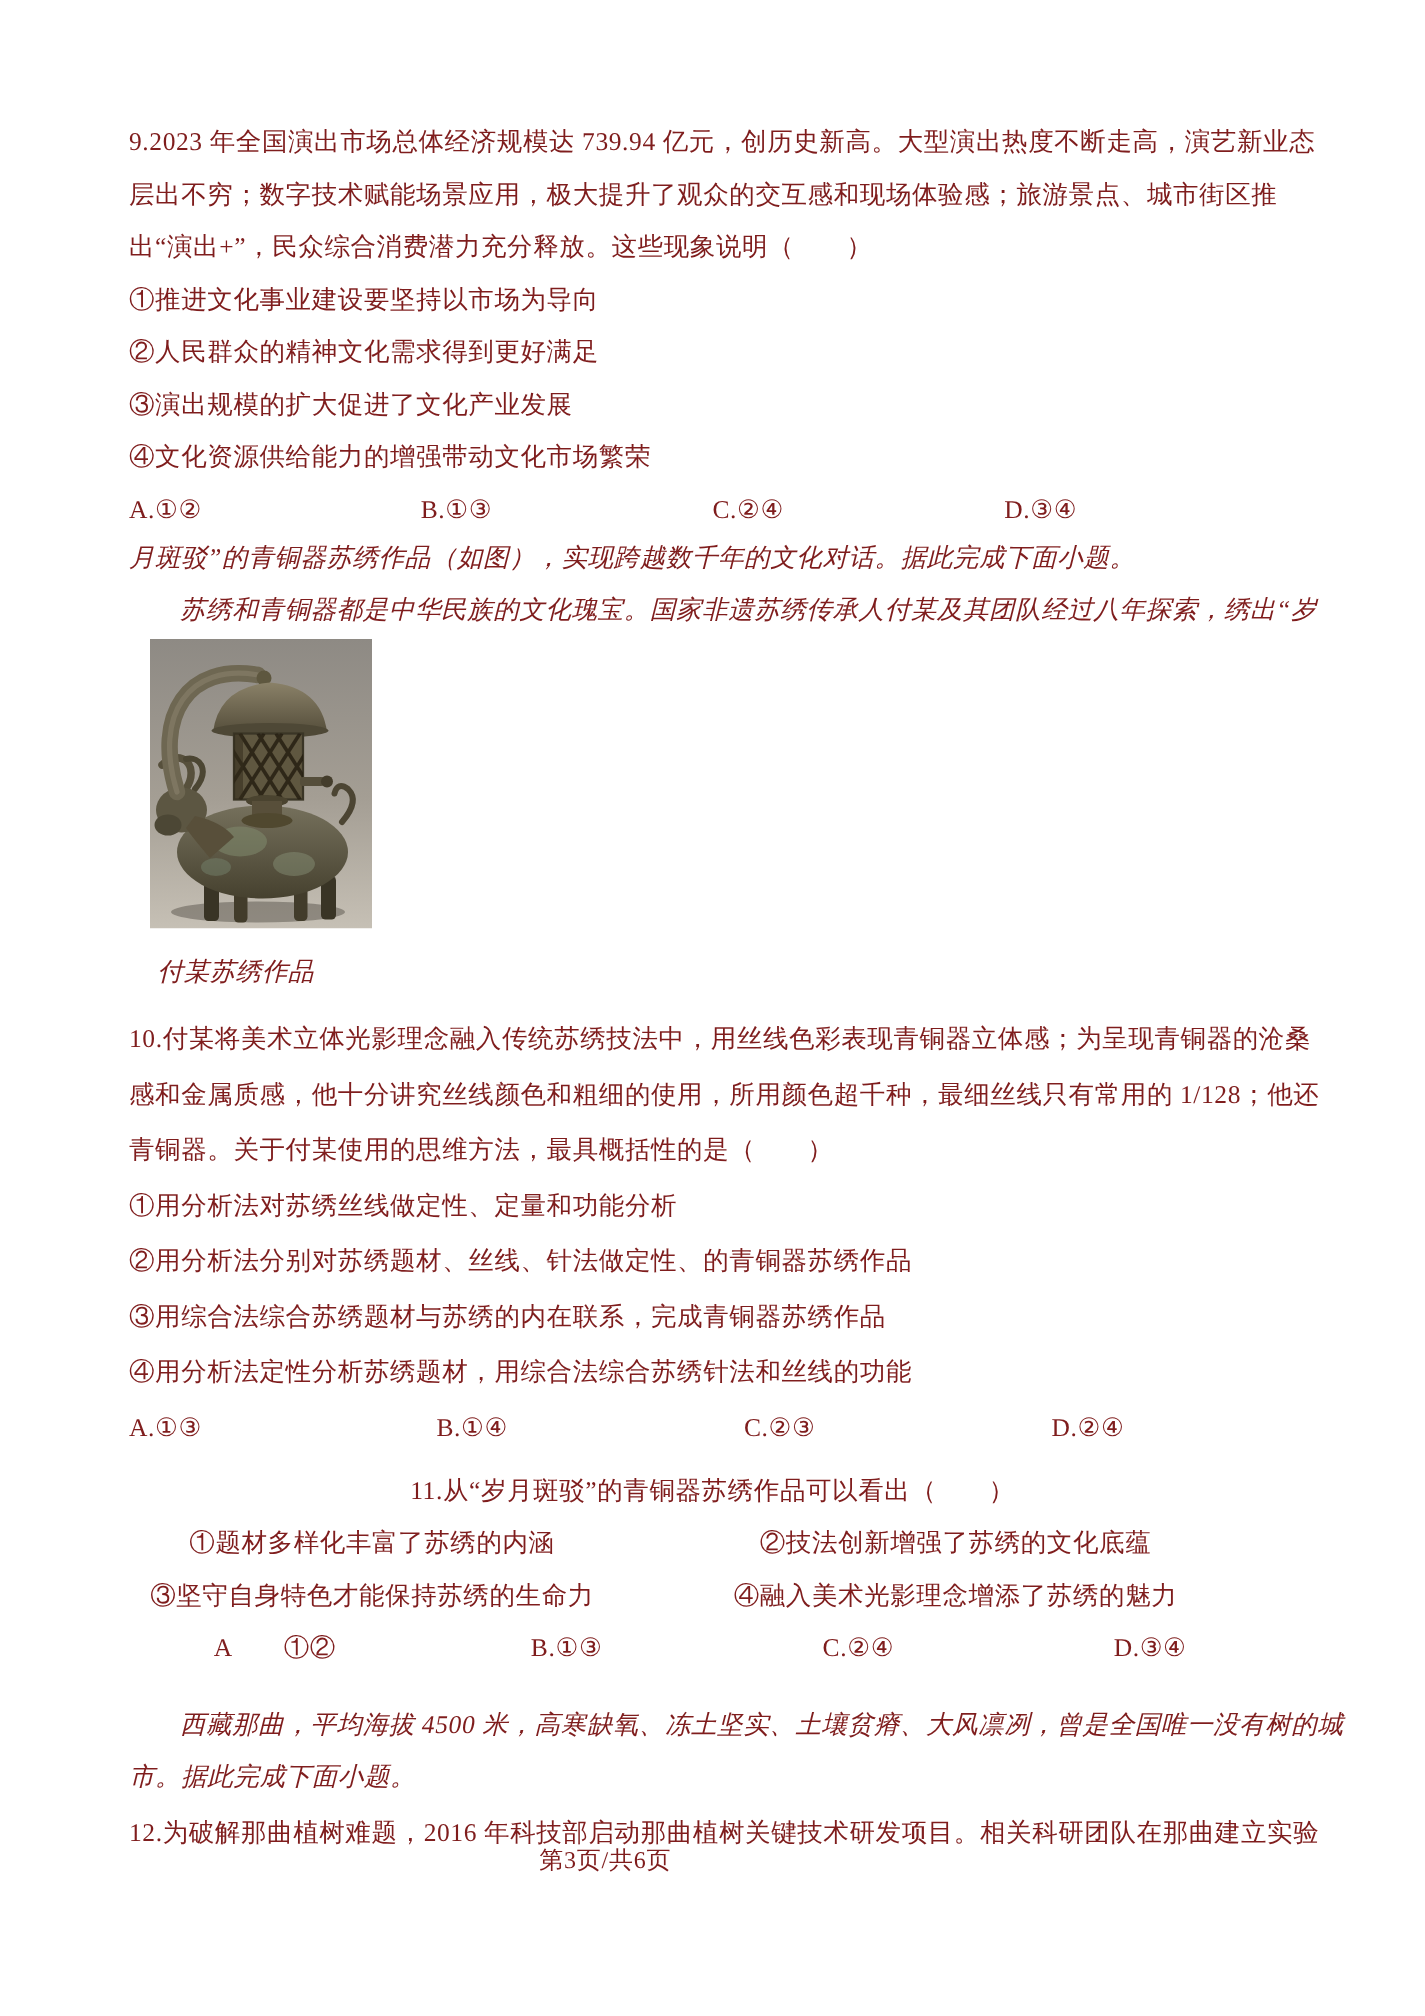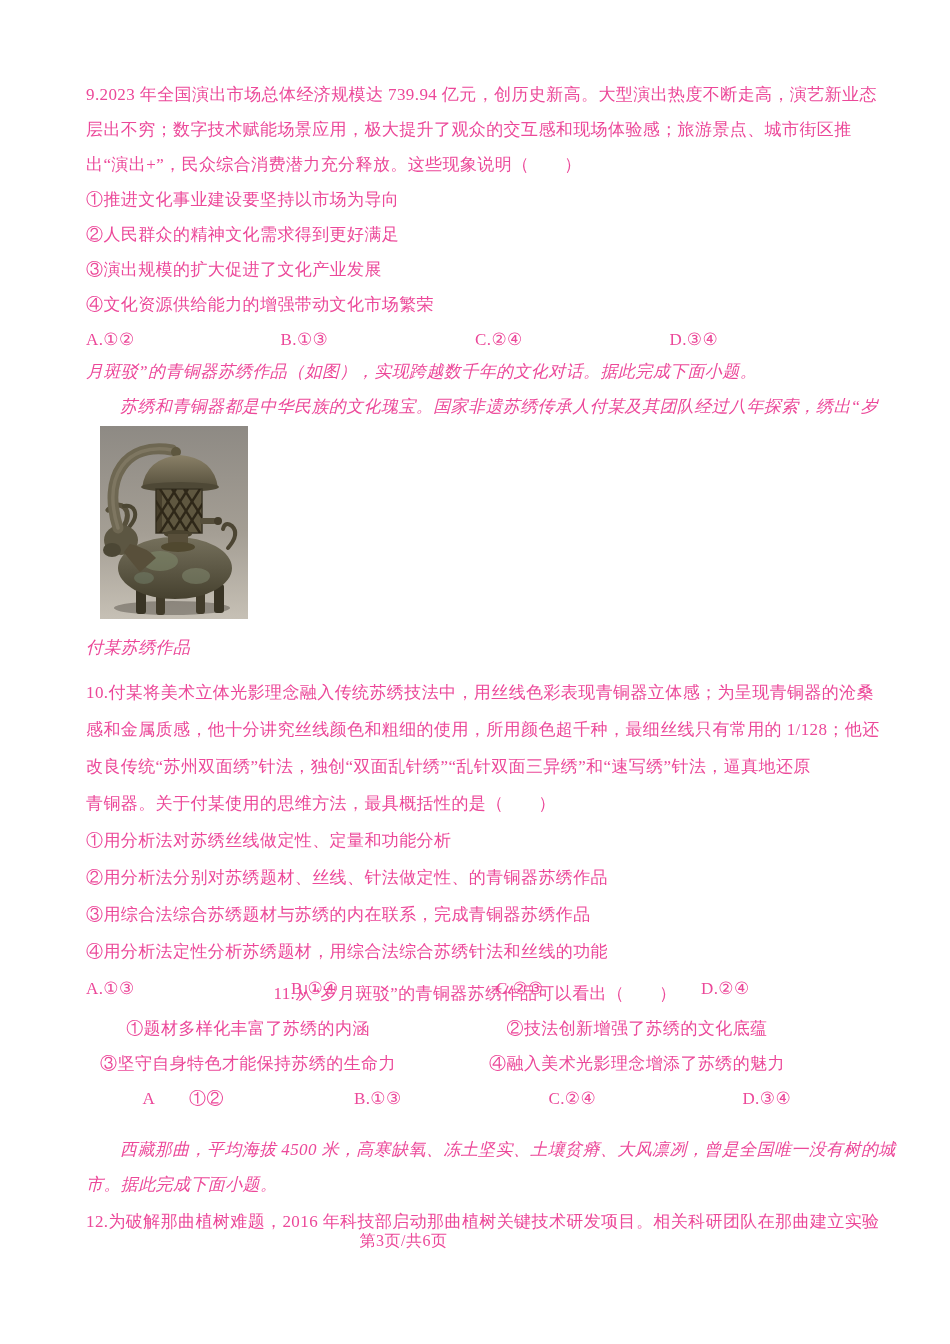--- a/index.html
+++ b/index.html
@@ -2,21 +2,21 @@
 <html><head>
 <meta charset="utf-8">
 <style>
   html, body { margin: 0; padding: 0; background: #ffffff; }
   .page {
     position: relative;
     width: 950px;
     height: 1344px;
     background: #ffffff;
     font-family: "Liberation Serif", "DejaVu Serif", serif;
-    color: #ec4899;
+    color: #7f1d1d;
     font-size: 17px;
     letter-spacing: 0.4px;
     overflow: hidden;
   }
   .sec { position: absolute; left: 86px; width: 778px; }
   .line { line-height: 35px; white-space: nowrap; }
   #q10 .line { line-height: 37px; }
   .choices {
     display: grid;
     grid-template-columns: 1fr 1fr 1fr 1fr;
@@ -25,21 +25,21 @@
   #q10 .choices { line-height: 37px; gap: 42px; }
   .pair { display: grid; grid-template-columns: 324px 1fr; line-height: 35px; }
   .kai { font-style: italic; }
   .indent { text-indent: 34px; }
   #q9     { top: 77px;  }
   #intro1 { top: 354px; line-height: 36px; }
   #figure {
     position: absolute; left: 100px; top: 426px;
     width: 148px; height: 193px;
   }
-  #caption { top: 630px; }
+  #caption { top: 630px; margin-left: 19px; }
   #q10    { top: 674px; }
   #q11    { top: 976px; text-align: center; }
   #intro2 { top: 1132px; }
   #q12    { top: 1204px; }
   #footer {
     position: absolute; left: 0; top: 1226px; width: 807px;
     text-align: center; font-size: 16px; line-height: 30px;
     letter-spacing: 0.5px;
   }
 </style>
@@ -139,21 +139,20 @@
     </svg>
   </figure>
 
   <section class="sec kai" id="caption">
     <div class="line">付某苏绣作品</div>
   </section>
 
   <section class="sec" id="q10">
     <div class="line">10.付某将美术立体光影理念融入传统苏绣技法中，用丝线色彩表现青铜器立体感；为呈现青铜器的沧桑</div>
     <div class="line">感和金属质感，他十分讲究丝线颜色和粗细的使用，所用颜色超千种，最细丝线只有常用的 1/128；他还</div>
-    <div class="line">改良传统“苏州双面绣”针法，独创“双面乱针绣”“乱针双面三异绣”和“速写绣”针法，逼真地还原</div>
     <div class="line">青铜器。关于付某使用的思维方法，最具概括性的是（　　）</div>
     <div class="line">①用分析法对苏绣丝线做定性、定量和功能分析</div>
     <div class="line">②用分析法分别对苏绣题材、丝线、针法做定性、的青铜器苏绣作品</div>
     <div class="line">③用综合法综合苏绣题材与苏绣的内在联系，完成青铜器苏绣作品</div>
     <div class="line">④用分析法定性分析苏绣题材，用综合法综合苏绣针法和丝线的功能</div>
     <div class="choices">
       <span>A.①③</span>
       <span>B.①④</span>
       <span>C.②③</span>
       <span>D.②④</span>

